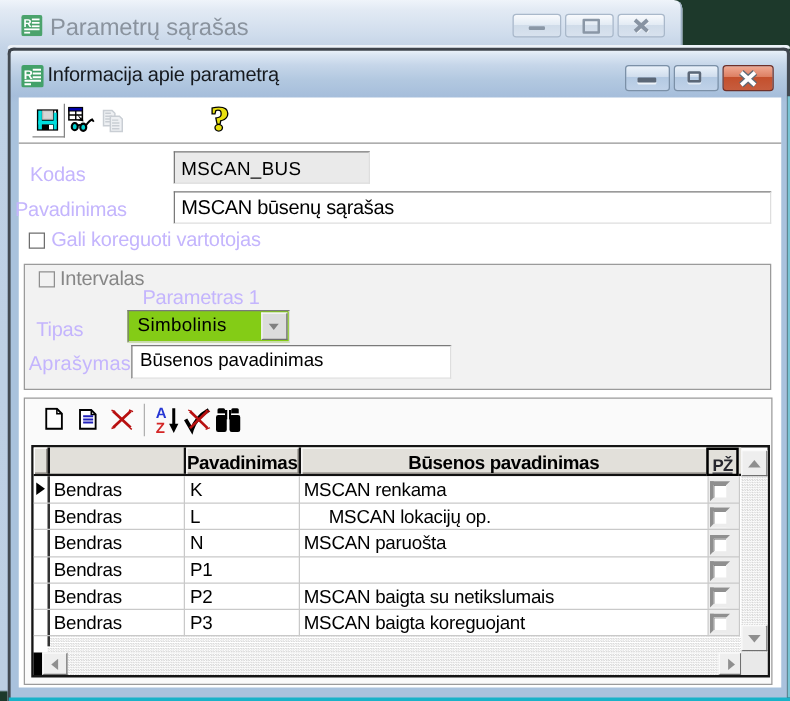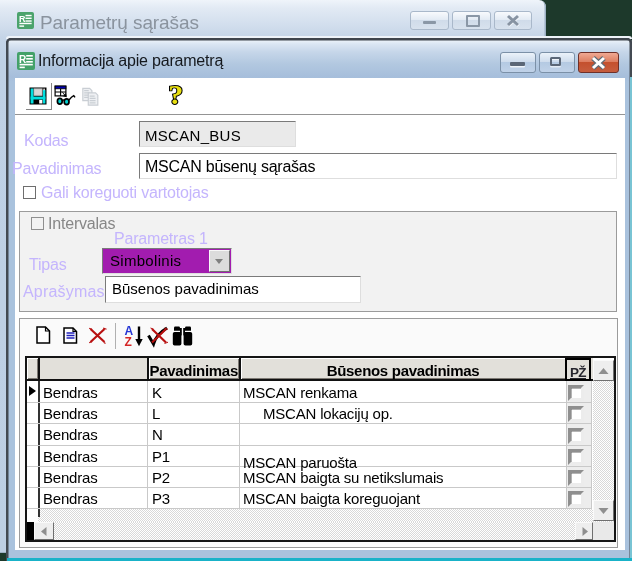--- a/index.html
+++ b/index.html
@@ -114,21 +114,21 @@
 <div class="a lbl" style="left:12px;top:160px;">Pavadinimas</div>
 <div class="a fld" style="left:139px;top:153px;width:478px;height:26px;background:#fff;font-size:16px;letter-spacing:-0.25px;line-height:16px;padding-top:5px;">MSCAN būsenų sąrašas</div>
 <div class="a cbx" style="left:23px;top:186px;"></div>
 <div class="a lbl" style="left:41px;top:184px;">Gali koreguoti vartotojas</div>
 
 <div class="a" style="left:19px;top:211px;width:598px;height:101px;background:#f2f2f2;border:1px solid #9b9b9b;box-sizing:border-box;box-shadow:1px 1px 0 #fff;"></div>
 <div class="a cbx" style="left:31px;top:217px;background:#f2f2f2;border-color:#8f8f8f;"></div>
 <div class="a lbl" style="left:48px;top:215px;color:#878787;">Intervalas</div>
 <div class="a lbl" style="left:114px;top:230px;">Parametras 1</div>
 <div class="a lbl" style="left:29px;top:256px;">Tipas</div>
-<div class="a fld" style="left:102px;top:248px;width:130px;height:26px;background:#a21caf;padding-top:4px;padding-left:7px;">Simbolinis</div>
+<div class="a fld" style="left:102px;top:248px;width:130px;height:26px;background:#84cc16;padding-top:4px;padding-left:7px;">Simbolinis</div>
 <div class="a" style="left:209px;top:250px;width:21px;height:22px;background:#dcdcdc;border:1px solid;border-color:#f8f8f8 #6f6f6f #6f6f6f #f8f8f8;box-sizing:border-box;"></div>
 <div class="a" style="left:215px;top:259px;width:0;height:0;border:4.5px solid transparent;border-top:5px solid #808080;"></div>
 <div class="a lbl" style="left:23px;top:283px;letter-spacing:0.2px;">Aprašymas</div>
 <div class="a fld" style="left:105px;top:276px;width:256px;height:27px;background:#fff;padding-top:4px;padding-left:6px;letter-spacing:0;">Būsenos pavadinimas</div>
 
 <div class="a" style="left:19px;top:318px;width:599px;height:230px;background:#fafafa;border:1px solid #9b9b9b;box-sizing:border-box;"></div>
 
 <svg class="a" style="left:36px;top:326px" width="15" height="18" viewBox="0 0 15 18">
  <path d="M1 1 h8.5 l4 4 v12 h-12.5z" fill="#fff" stroke="#000" stroke-width="1.5"></path>
  <path d="M9.5 1 v4 h4" fill="none" stroke="#000" stroke-width="1.2"></path>
@@ -199,21 +199,21 @@
 <div class="a" style="left:29px;top:386px;width:0;height:0;border:5.5px solid transparent;border-left:7px solid #000;"></div>
 
 <div class="a grow" style="left:43px;top:384px;">Bendras</div>
 <div class="a grow" style="left:152px;top:384px;">K</div>
 <div class="a grow" style="left:243px;top:384px;">MSCAN renkama</div>
 <div class="a grow" style="left:43px;top:405px;">Bendras</div>
 <div class="a grow" style="left:152px;top:405px;">L</div>
 <div class="a grow" style="left:243px;top:405px;margin-left:20px;">MSCAN lokacijų op.</div>
 <div class="a grow" style="left:43px;top:426px;">Bendras</div>
 <div class="a grow" style="left:152px;top:426px;">N</div>
-<div class="a grow" style="left:243px;top:426px;margin-top:28px;">MSCAN paruošta</div>
+<div class="a grow" style="left:243px;top:426px;">MSCAN paruošta</div>
 <div class="a grow" style="left:43px;top:448px;">Bendras</div>
 <div class="a grow" style="left:152px;top:448px;">P1</div>
 <div class="a grow" style="left:43px;top:469px;">Bendras</div>
 <div class="a grow" style="left:152px;top:469px;">P2</div>
 <div class="a grow" style="left:243px;top:469px;">MSCAN baigta su netikslumais</div>
 <div class="a grow" style="left:43px;top:490px;">Bendras</div>
 <div class="a grow" style="left:152px;top:490px;">P3</div>
 <div class="a grow" style="left:243px;top:490px;">MSCAN baigta koreguojant</div>
 
 <div class="a gcb" style="left:568px;top:385px;"></div>

